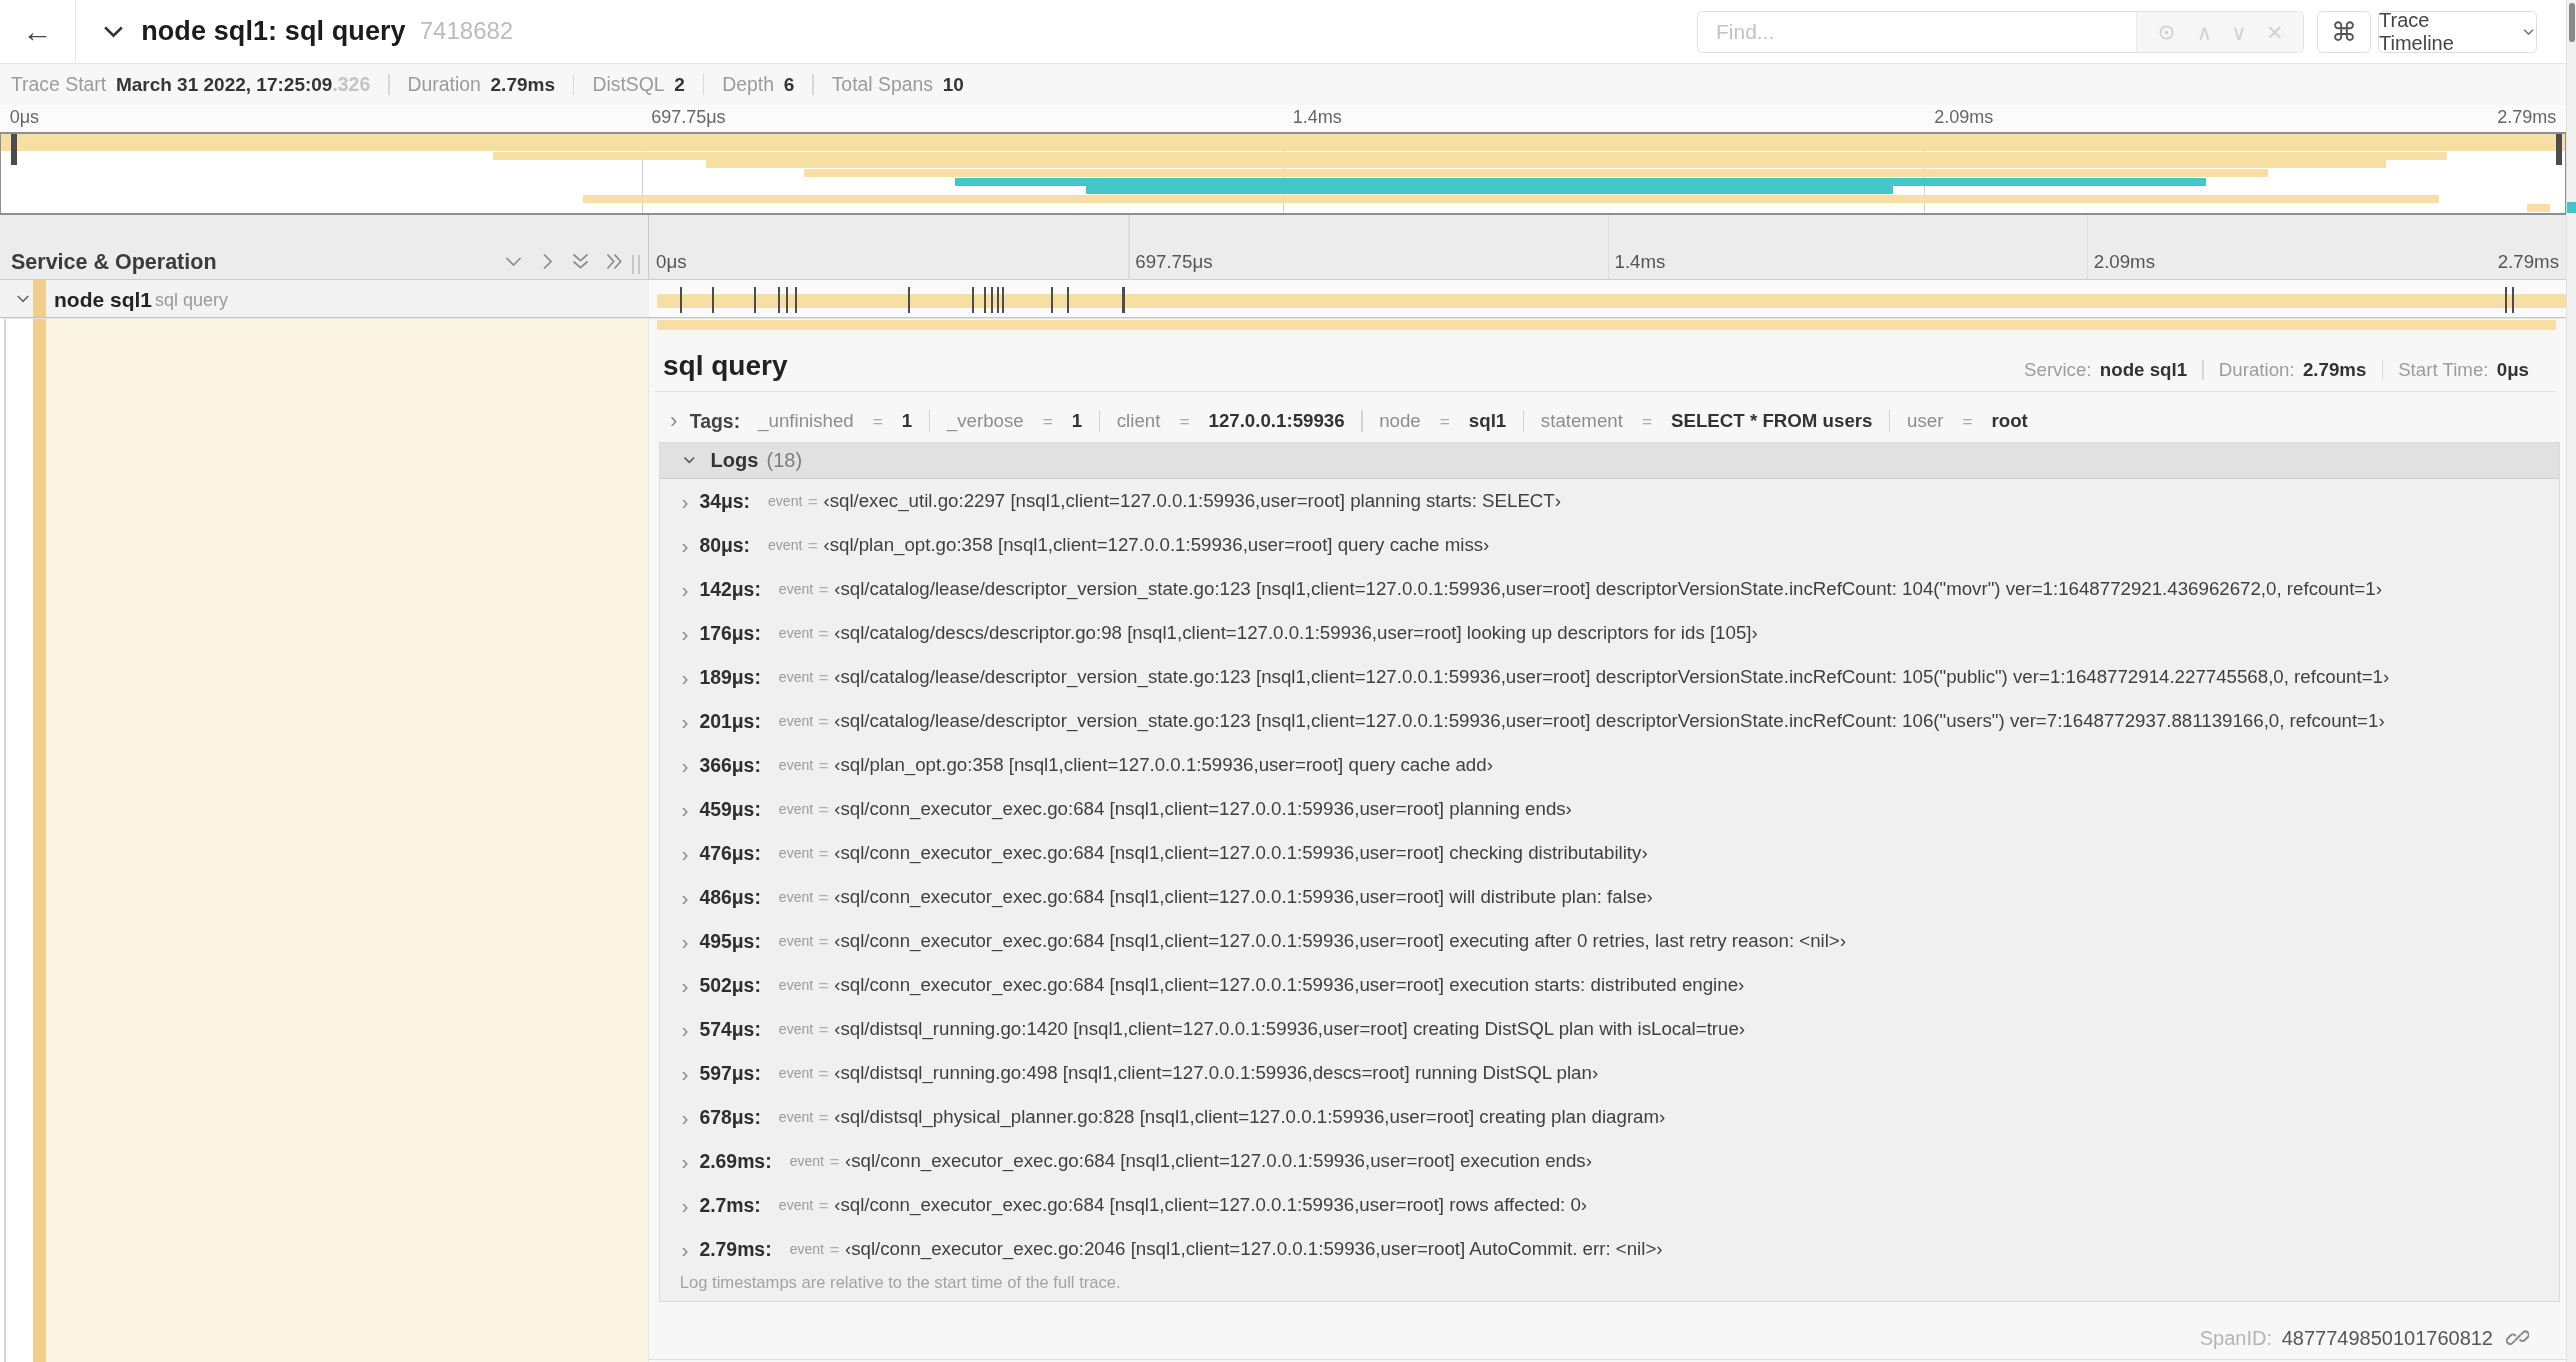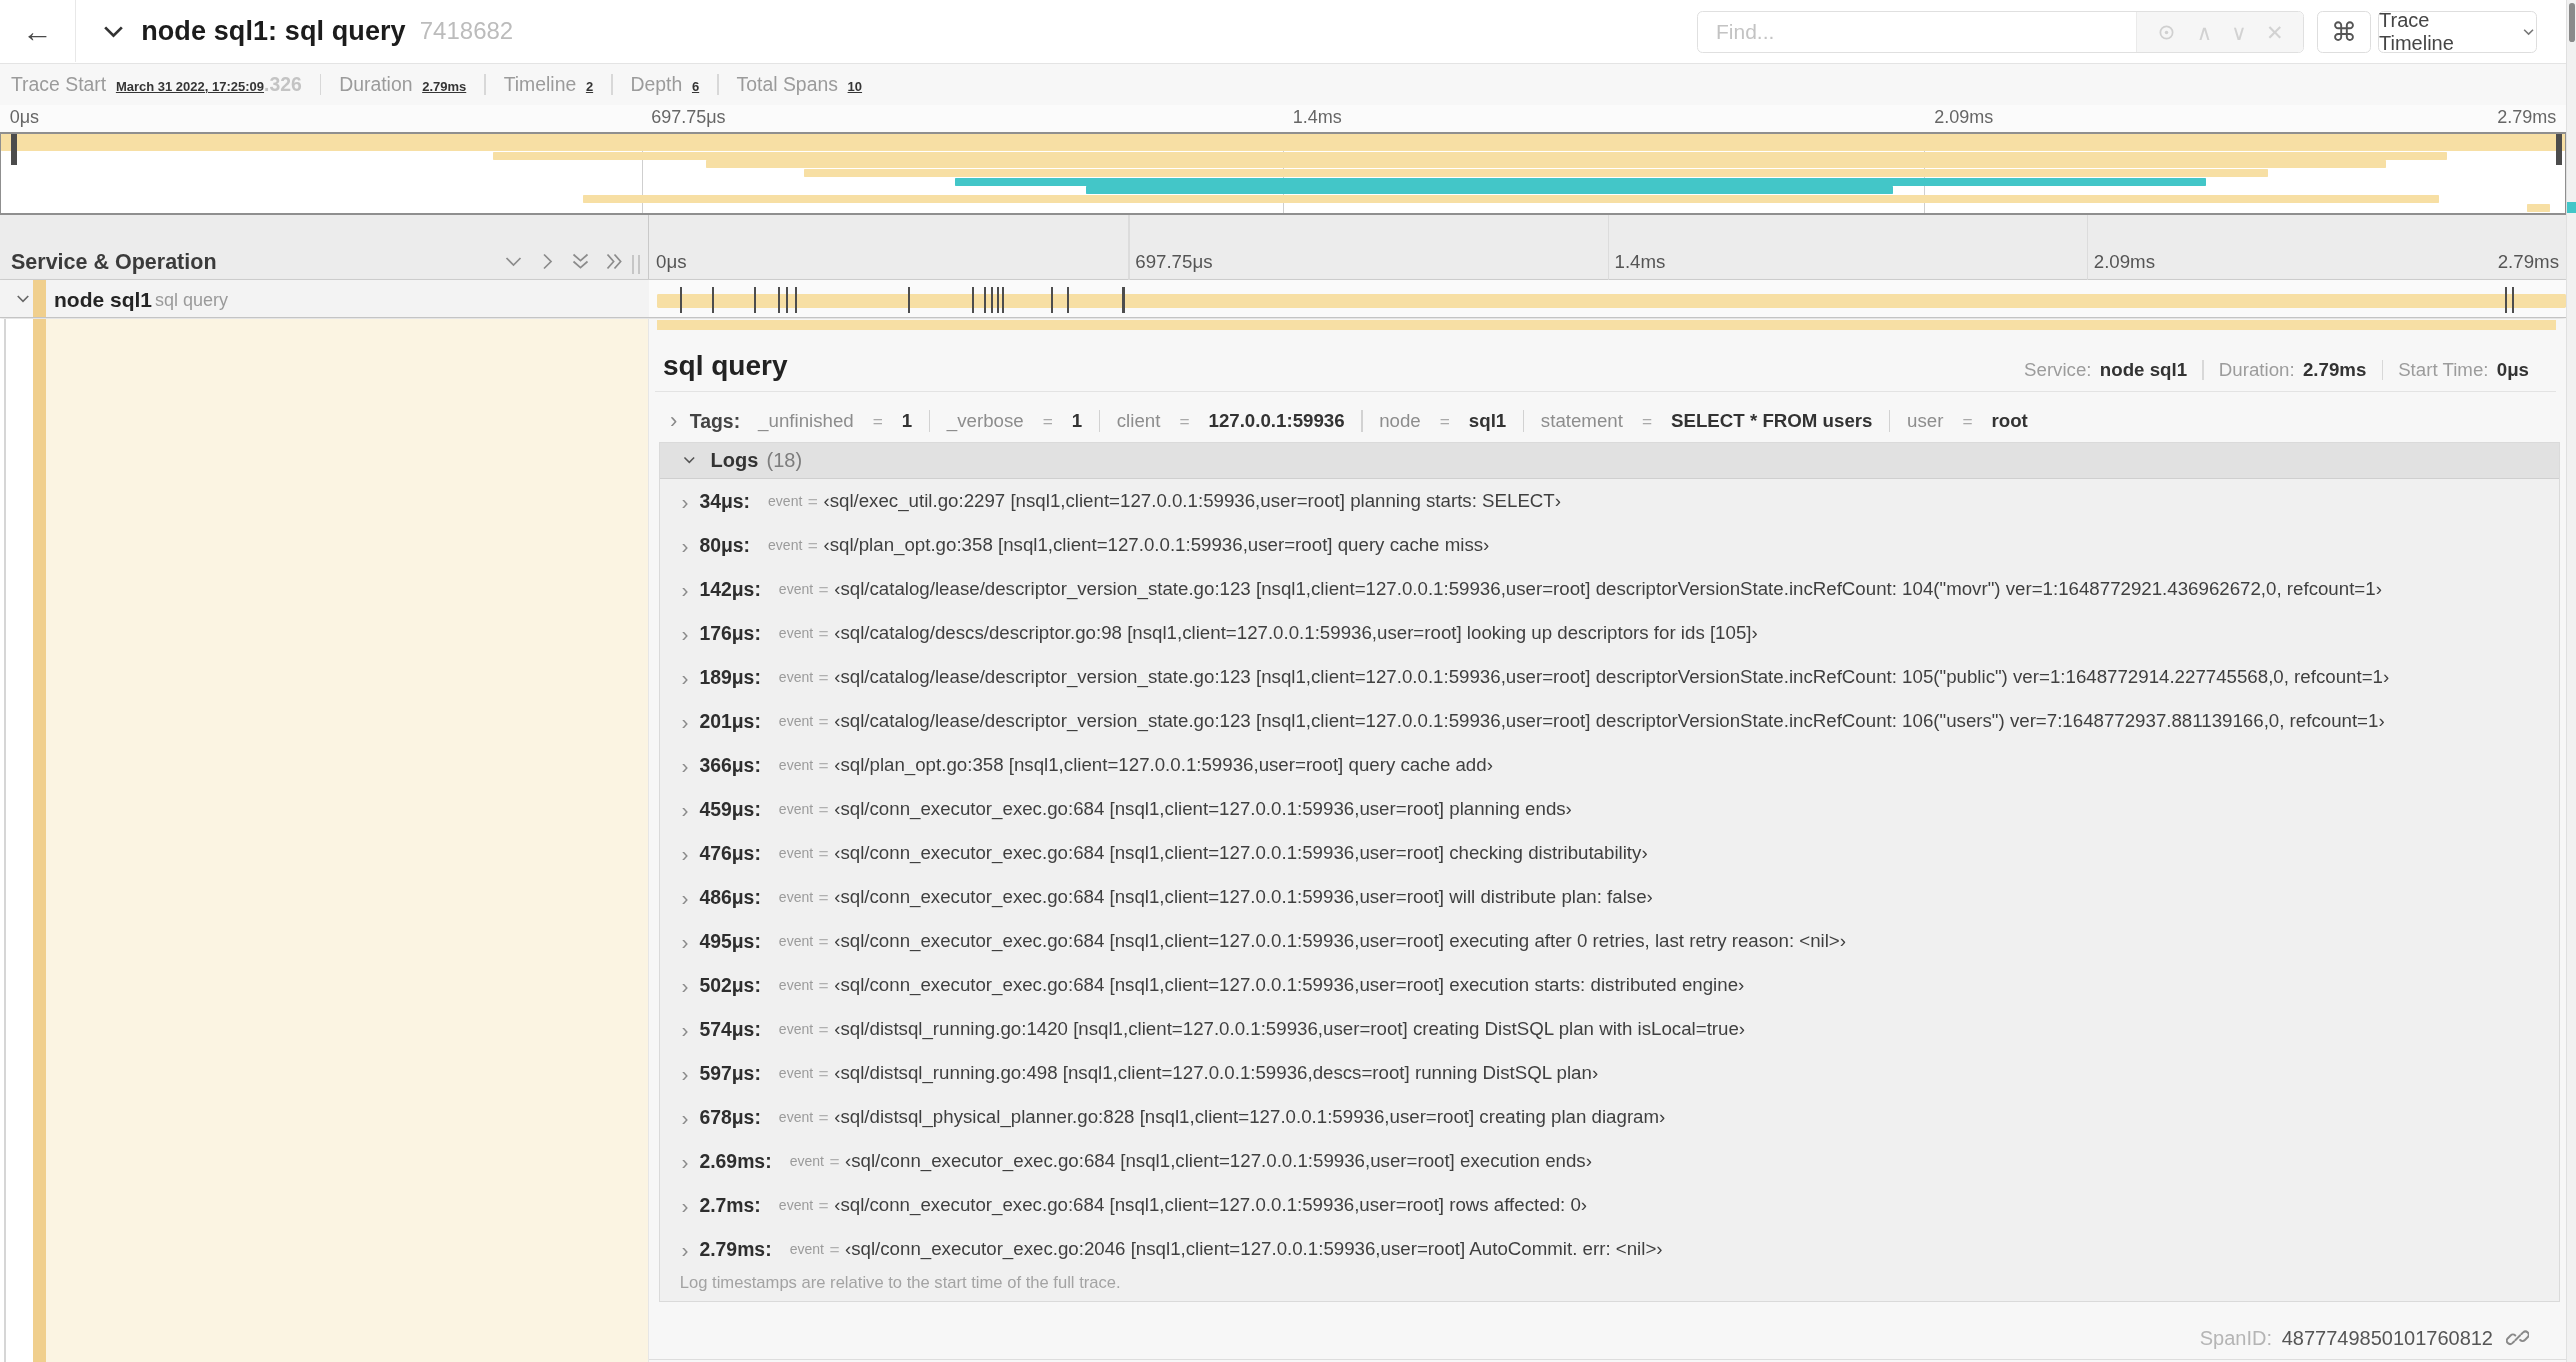--- a/index.html
+++ b/index.html
@@ -26,21 +26,21 @@
   .addon-ic { color:#d2d2d2; font-size:21px; line-height:1; display:flex; align-items:center; }
   #cmd-btn { position:absolute; left:2317px; top:11px; width:54px; height:42px; border:1.4px solid #dedede; border-radius:5.5px; background:#fff; display:flex; align-items:center; justify-content:center; font-size:26px; color:#555; cursor:pointer; }
   #tt-btn { position:absolute; left:2378px; top:11px; width:159px; height:42px; border:1.4px solid #dedede; border-radius:5.5px; background:#fff; display:flex; align-items:center; justify-content:center; gap:17px; cursor:pointer; }
   #tt-btn .lbl { font-size:20px; color:#454545; }
   #tt-btn .chev { color:#777; display:flex; }
 
   
   #metabar { position:absolute; left:0; top:64px; width:2576px; height:42px; background:#f7f7f7; border-bottom:1.4px solid #e2e2e2; display:flex; align-items:center; padding-left:11px; }
   .meta-item { display:flex; align-items:baseline; }
   .mlabel { font-size:19.4px; color:#9b9b9b; margin-right:9.7px; }
-  .mvalue { font-size:13px; font-weight:bold; color:#353535;text-decoration:underline; }
+  .mvalue { font-size:19px; font-weight:bold; color:#353535; }
   .msuffix { font-size:19.4px; font-weight:bold; color:#c4c4c4; }
   .msep { width:1.4px; height:21px; background:#d8d8d8; margin:0 18px; align-self:center; }
 
   
   #mm-labels { position:absolute; left:0; top:105px; width:2566px; height:27px; background:#fbfbfb; }
   .mm-label { position:absolute; bottom:4.2px; font-size:18px; color:#666; white-space:nowrap; }
   #mm-canvas { position:absolute; left:0; top:132px; width:2566px; height:83px; background:#fff; border:2.1px solid #8f8f8f; border-left-width:1.4px; border-right-width:1.4px; }
   .mm-grid { position:absolute; top:0; bottom:0; width:1.4px; background:#cfcfcf; }
   .mm-bar { position:absolute; border-radius:0.7px; }
   .mm-handle { position:absolute; top:0; width:6.2px; height:30.5px; background:#4c4c4c; }
@@ -168,21 +168,21 @@
           <span class="mvalue">March 31 2022, 17:25:09</span>
           <span class="msuffix">.326</span>
         </div>
         <div class="msep"></div>
         <div class="meta-item">
           <span class="mlabel">Duration</span>
           <span class="mvalue">2.79ms</span>
         </div>
         <div class="msep"></div>
         <div class="meta-item">
-          <span class="mlabel">Timeline</span>
+          <span class="mlabel">DistSQL</span>
           <span class="mvalue">2</span>
         </div>
         <div class="msep"></div>
         <div class="meta-item">
           <span class="mlabel">Depth</span>
           <span class="mvalue">6</span>
         </div>
         <div class="msep"></div>
         <div class="meta-item">
           <span class="mlabel">Total Spans</span>

